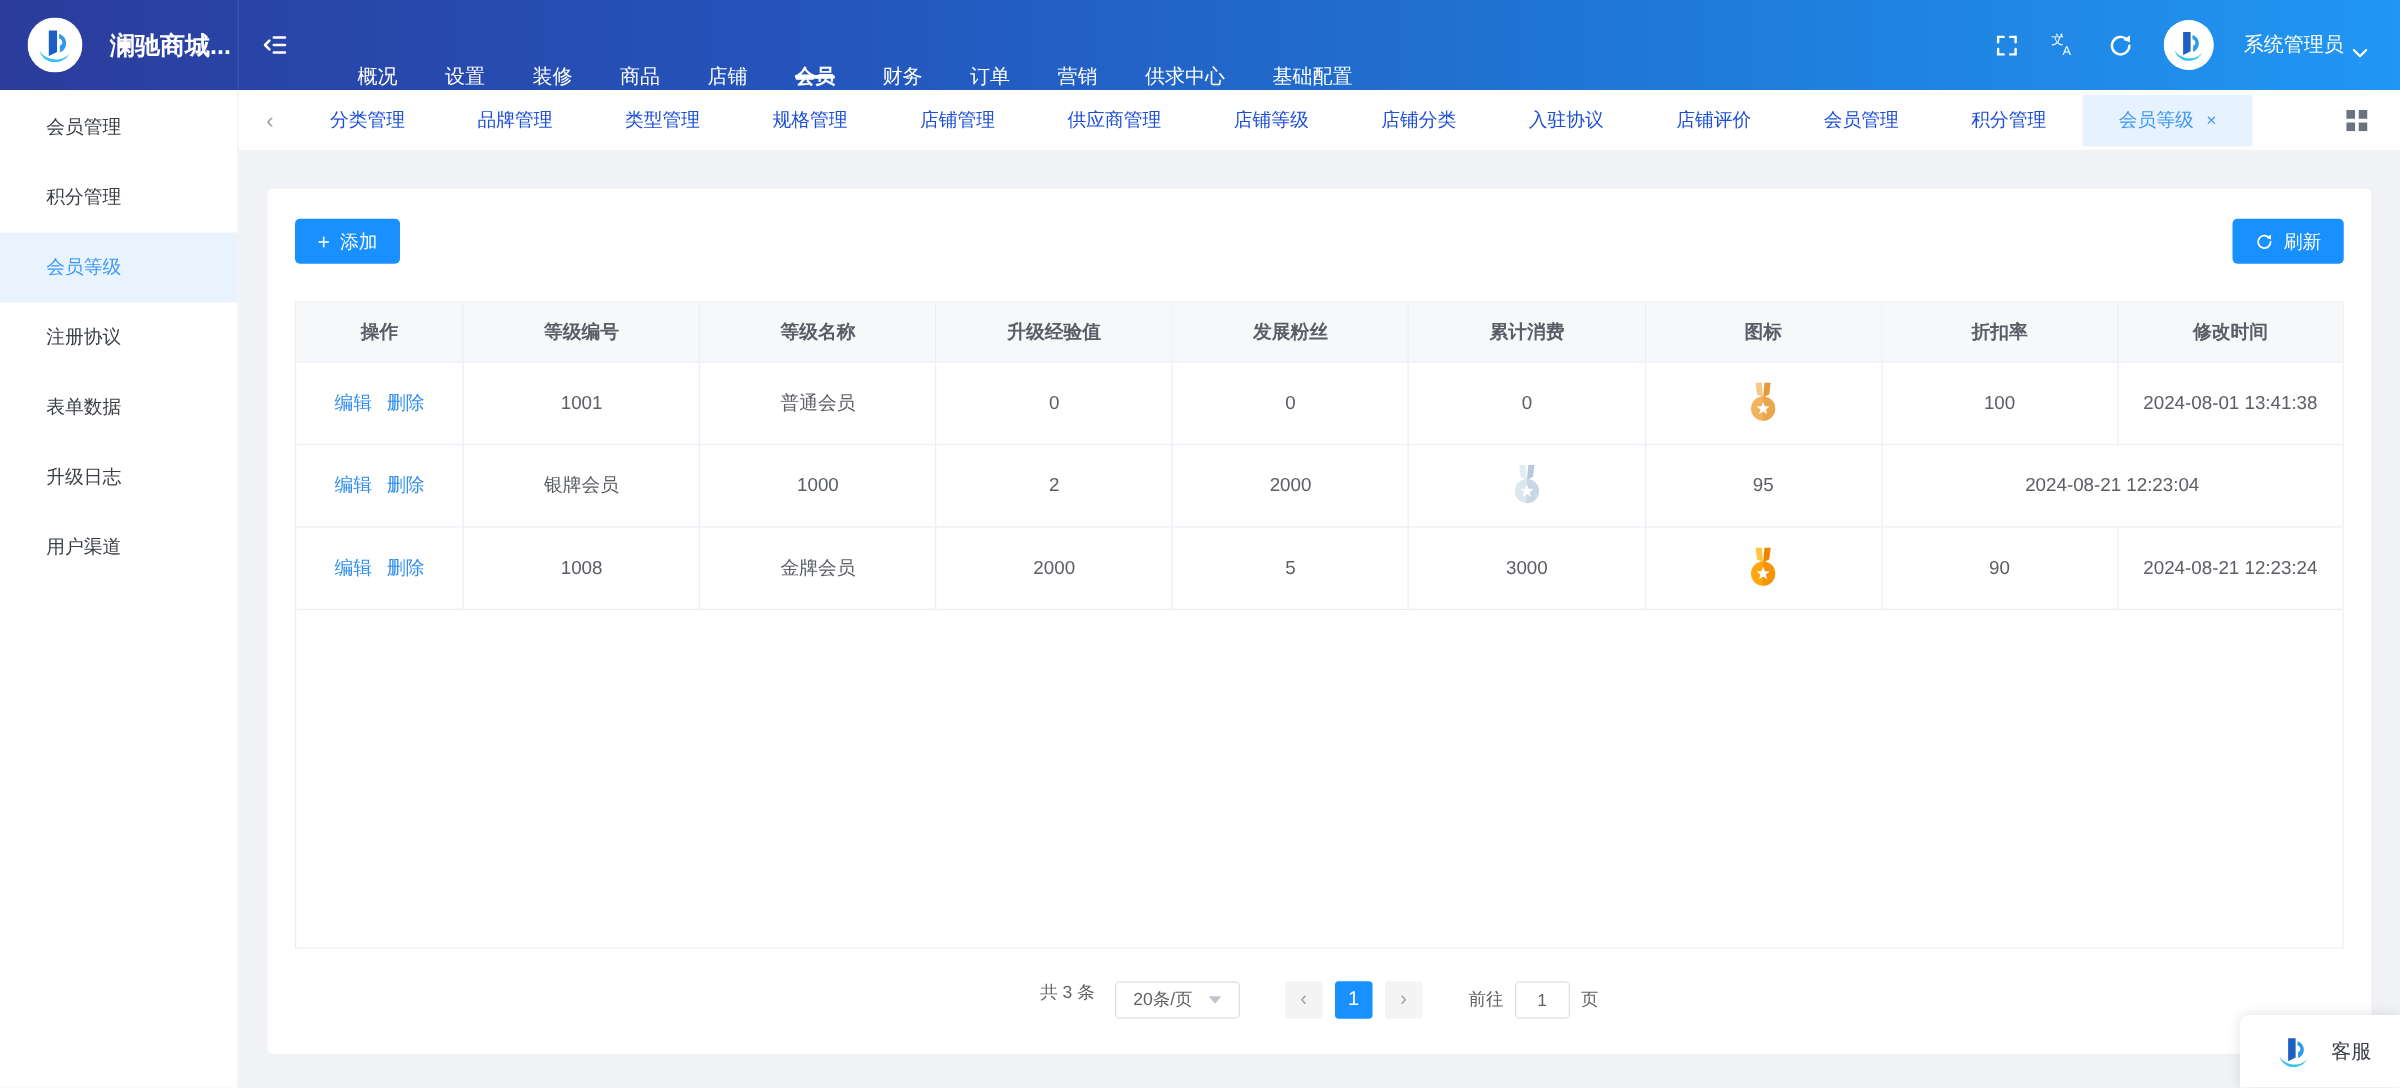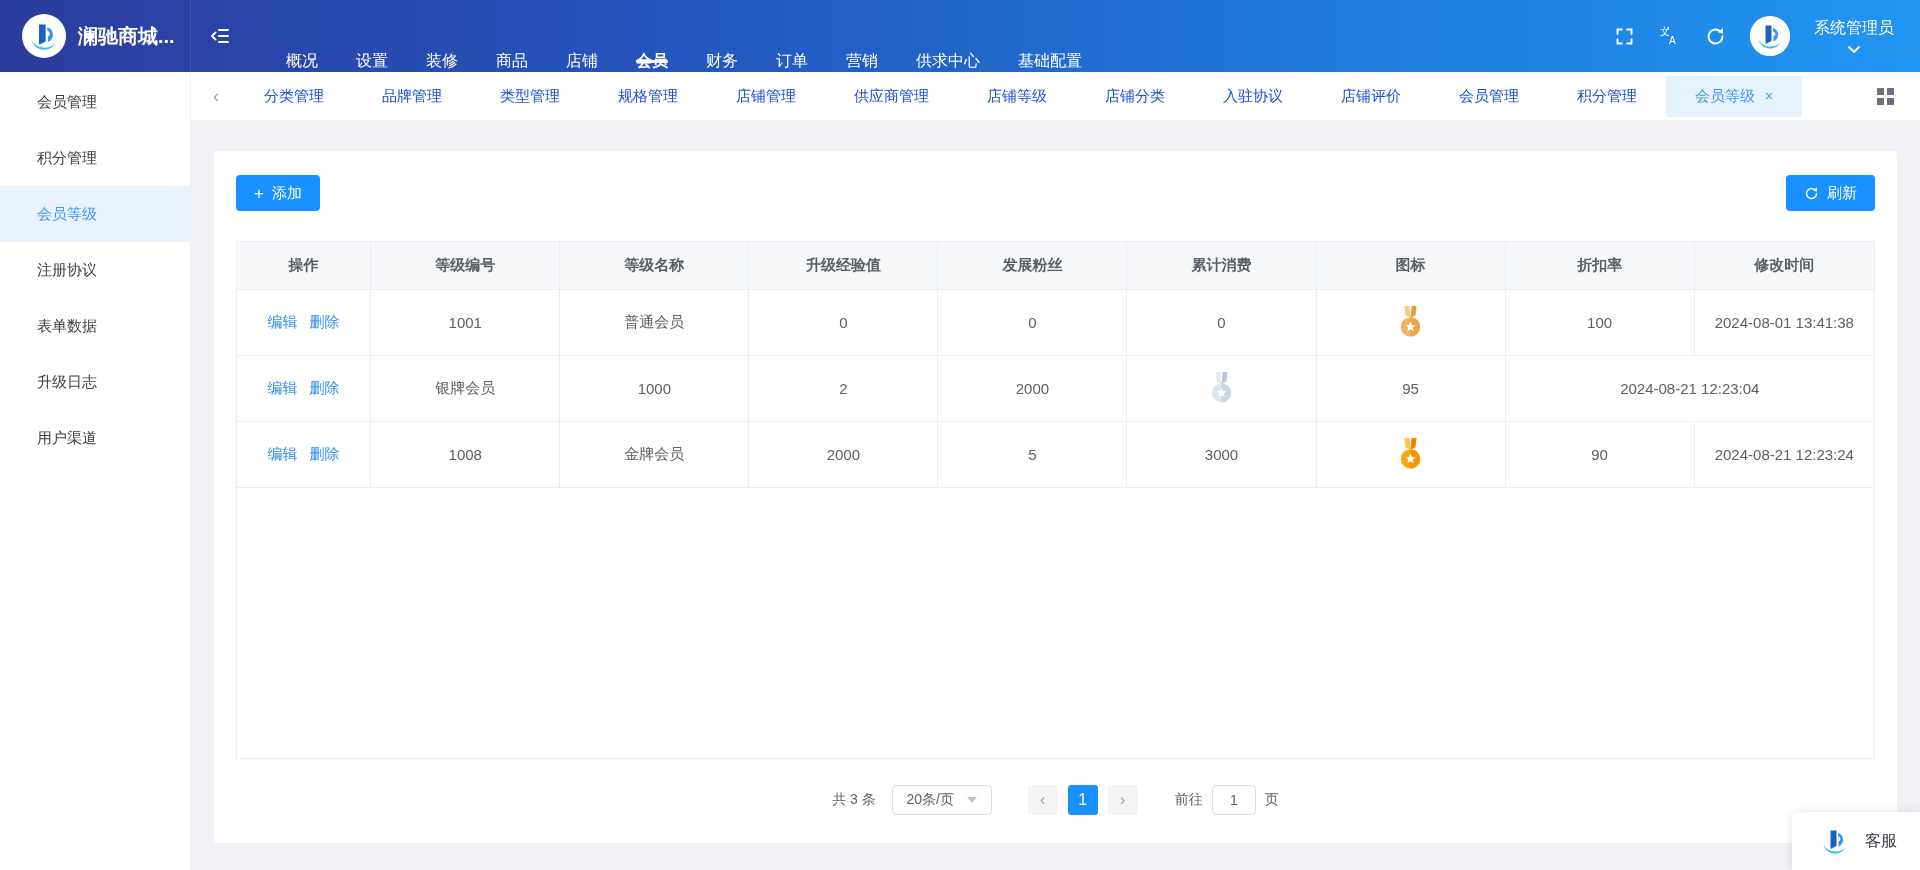--- a/index.html
+++ b/index.html
@@ -3,35 +3,35 @@
 <meta charset="utf-8">
 <style>
   html,body{margin:0;padding:0;width:1920px;height:870px;overflow:hidden;
     font-family:"Liberation Sans","DejaVu Sans",sans-serif;background:#f0f2f5;}
   *{box-sizing:border-box;}
 
   
   .navbar{position:absolute;top:0;left:0;right:0;height:72px;z-index:20;
     background:linear-gradient(90deg,#2b3c9c 0%,#2456bd 35%,#1f7ad9 70%,#2196f3 100%);
     display:flex;align-items:center;color:#fff;}
-  .brand{width:191px;flex:none;display:flex;align-items:center;gap:12px;padding-left:22px;
+  .brand{width:191px;flex:none;display:flex;align-items:center;gap:22px;padding-left:22px;
     border-right:1px solid rgba(255,255,255,.10);height:100%;}
   .logo-wrap{width:44px;height:44px;flex:none;}
   .brand-text{font-size:20px;font-weight:600;white-space:nowrap;}
   .collapse-btn{margin-left:18px;display:flex;align-items:center;cursor:pointer;}
   .topmenu{display:flex;margin-left:34px;height:100%;align-items:flex-end;}
   .topmenu-item{padding:0 14px;margin:0 5px;font-size:16px;display:flex;align-items:center;
     position:relative;cursor:pointer;white-space:nowrap;}
   .topmenu-item.active{font-weight:600;}
   .topmenu-item.active::after{content:"";position:absolute;left:50%;transform:translateX(-50%);
     bottom:9px;width:32px;height:3px;background:#fff;border-radius:2px;}
   .nav-right{margin-left:auto;display:flex;align-items:center;gap:24px;padding-right:26px;}
   .nav-icon{display:flex;align-items:center;cursor:pointer;}
   .avatar{width:40px;height:40px;border-radius:50%;overflow:hidden;background:#fff;flex:none;cursor:pointer;}
-  .user-box{display:flex;align-items:center;gap:7px;cursor:pointer;flex-direction:column;}
+  .user-box{display:flex;align-items:flex-end;gap:7px;cursor:pointer;}
   .username{font-size:16px;white-space:nowrap;}
 
   
   .sidebar{position:absolute;top:72px;left:0;width:191px;bottom:0;background:#fff;
     border-right:1px solid #eef0f3;padding-top:2px;z-index:10;}
   .side-item{height:56px;line-height:56px;padding-left:37px;font-size:15px;color:#3a3f45;cursor:pointer;white-space:nowrap;}
   .side-item.active{background:#e8f3fe;color:#3e97f5;}
 
   
   .tabbar{position:absolute;top:72px;left:191px;right:0;height:49px;background:#fff;
@@ -59,21 +59,21 @@
   .tc{display:flex;align-items:center;justify-content:center;font-size:15px;color:#5c6066;
     border-right:1px solid #ebeef5;border-bottom:1px solid #ebeef5;height:66px;}
   .t-head .tc{background:#f7f8fa;font-weight:600;color:#595e66;height:48px;}
   .tc:last-child{border-right:none;}
   .col-0{width:8.2%;}
   .col-1,.col-2,.col-3,.col-4,.col-5,.col-6,.col-7{width:11.55%;}
   .col-8{flex:1;}
   .link{color:#2d8cf0;margin:0 6px;cursor:pointer;font-size:15px;}
 
   
-  .pagination{margin-top:26px;display:flex;align-items:center;justify-content:center;
+  .pagination{margin-top:26px;display:flex;align-items:flex-start;justify-content:center;
     font-size:14px;color:#606266;}
   .total{margin-right:16px;}
   .select{width:100px;height:30px;border:1px solid #dcdfe6;border-radius:4px;display:flex;
     align-items:center;justify-content:center;gap:13px;color:#606266;margin-right:31px;cursor:pointer;background:#fff;}
   .caret{width:0;height:0;border-left:5px solid transparent;border-right:5px solid transparent;
     border-top:6px solid #c0c4cc;}
   .pager-btn{width:30px;height:30px;border-radius:3px;background:#f4f4f5;color:#9ca3af;
     display:flex;align-items:center;justify-content:center;margin:0 5px;font-size:16px;cursor:pointer;}
   .pager-btn.page-active{background:#1890ff;color:#fff;}
   .goto{margin-left:32px;display:flex;align-items:center;gap:9px;}

